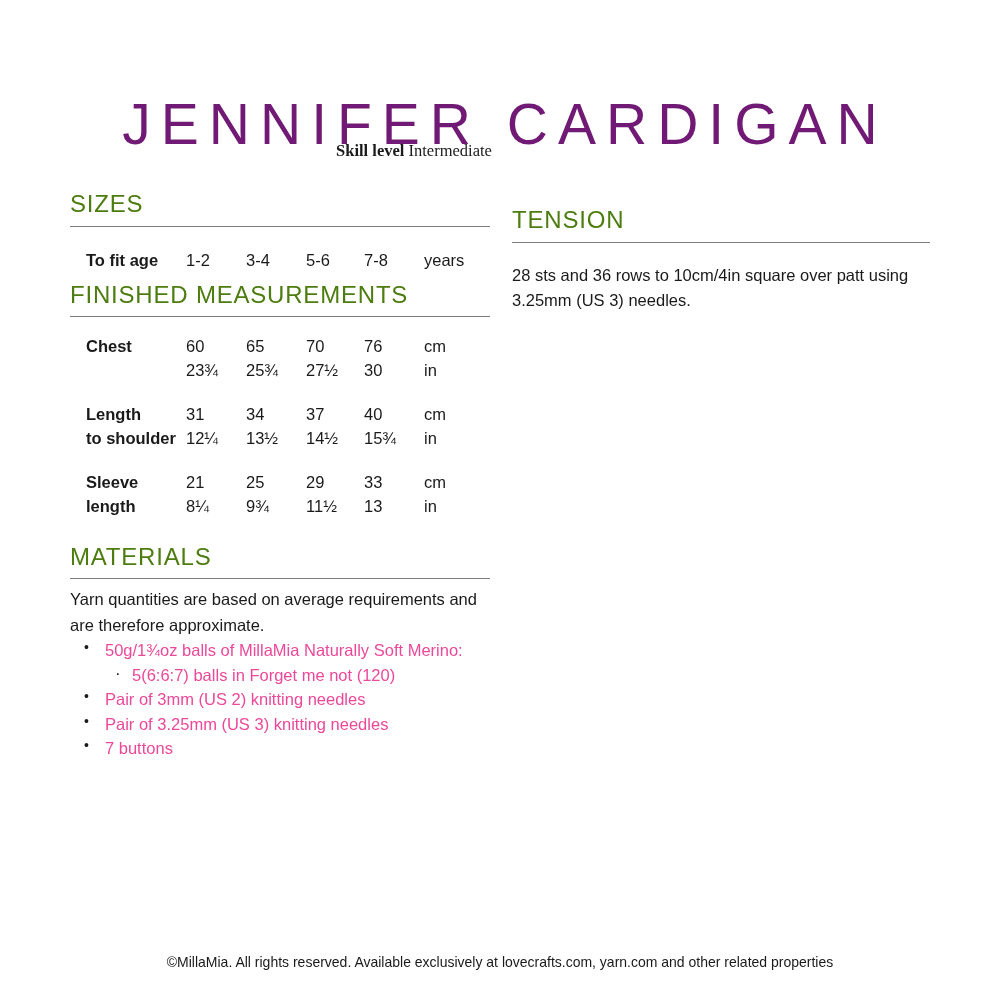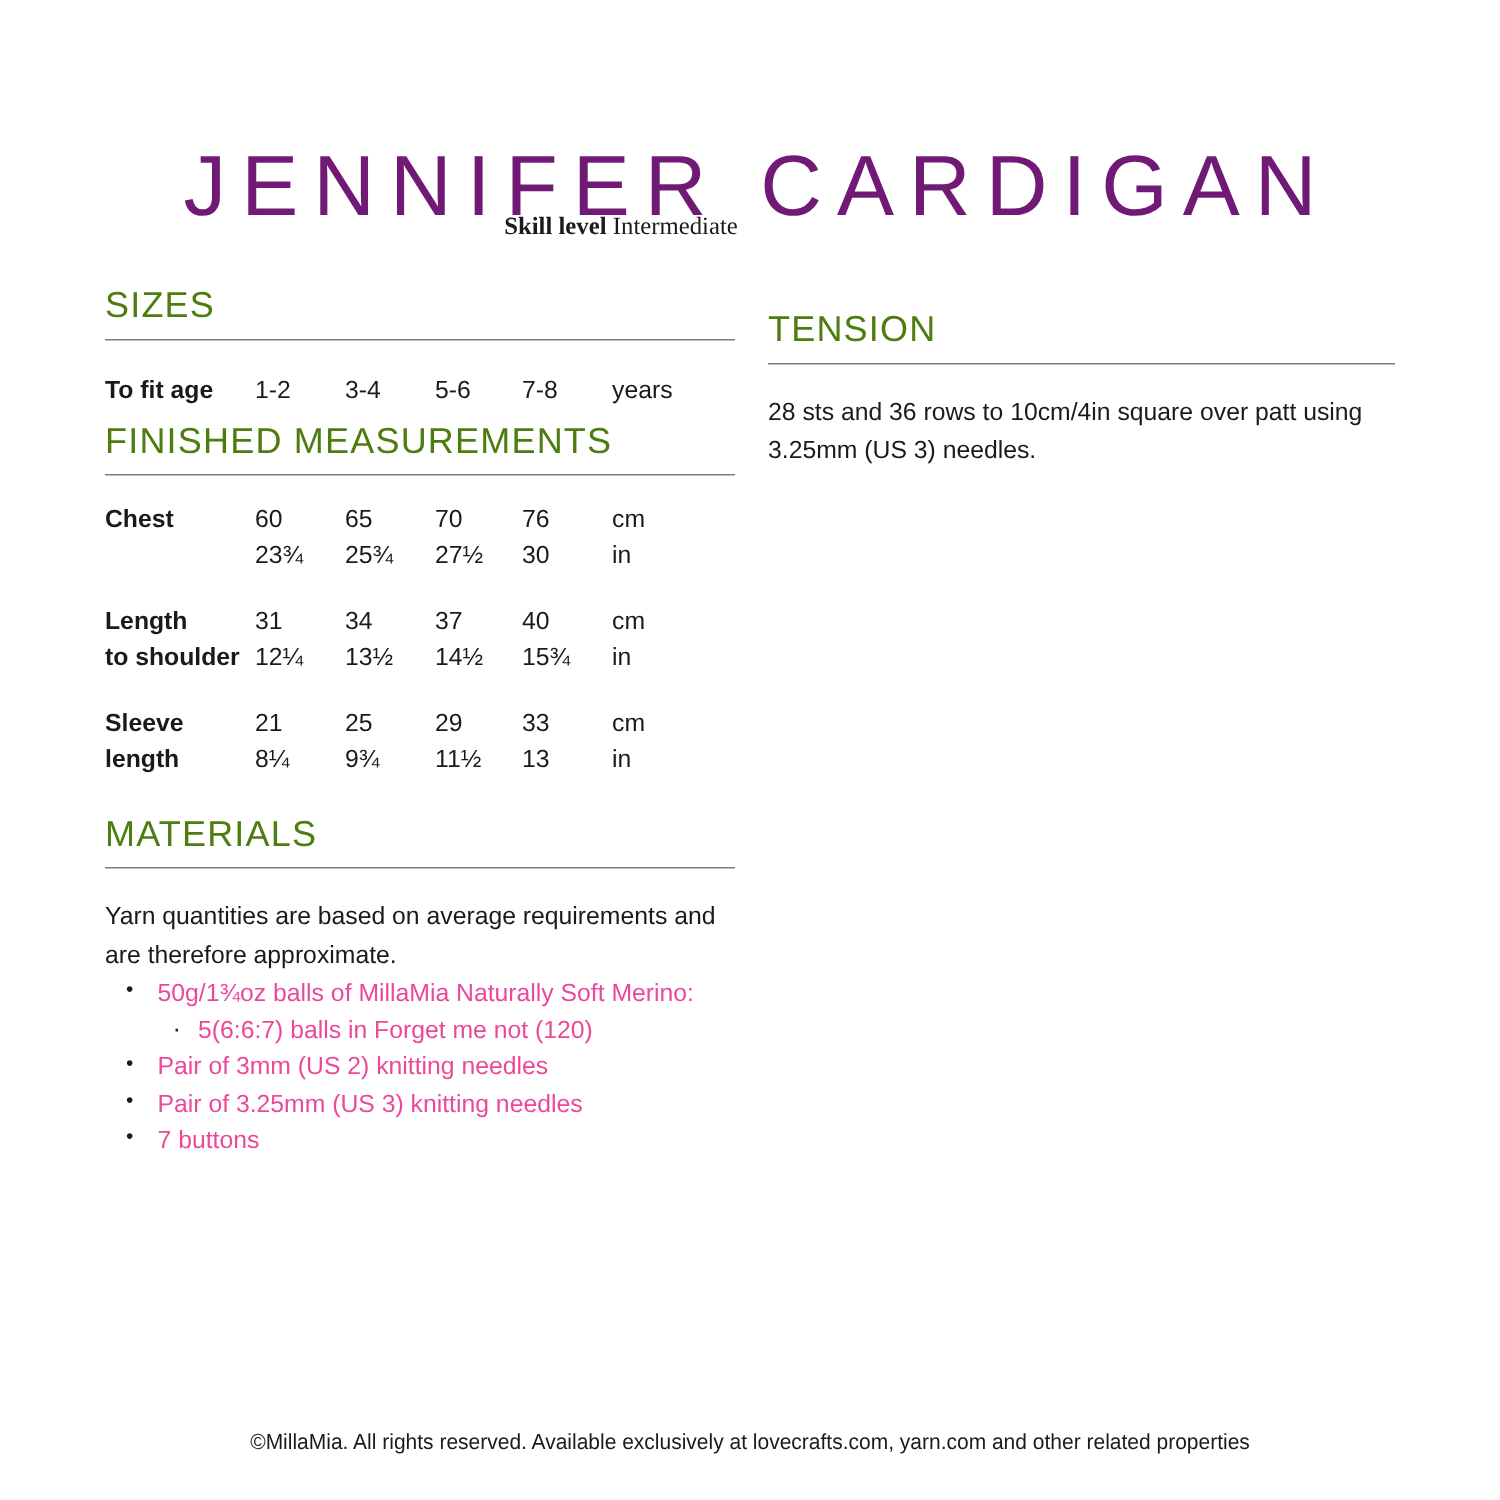--- a/index.html
+++ b/index.html
@@ -85,20 +85,21 @@
     line-height: 1.55;
     color: #1a1a1a;
     margin: 0;
   }
 
   
   .meas-table {
     border-collapse: collapse;
     width: 100%;
     table-layout: fixed;
+    margin-left: 16px;
   }
   .meas-table td {
     font-size: 16.5px;
     color: #1a1a1a;
     padding: 0;
     vertical-align: top;
     line-height: 1.45;
     white-space: nowrap;
   }
   .meas-table td.label {
@@ -111,21 +112,21 @@
   .meas-table td.v4 { width: 60px; }
   .meas-table td.unit { width: auto; }
 
   .sizes-row { margin-top: 22px; }
   .fm-block { margin-top: 8px; }
   .fm-group { margin-top: 20px; }
   .fm-group.first { margin-top: 18px; }
 
   
   .materials-head { margin-top: 24px; }
-  .materials-intro { margin-top: 20px; }
+  .materials-intro { margin-top: 8px; }
 
   ul.mat-list {
     list-style: none;
     margin: 0;
     padding: 0;
   }
   ul.mat-list > li {
     position: relative;
     padding-left: 35px;
     font-size: 16.5px;

